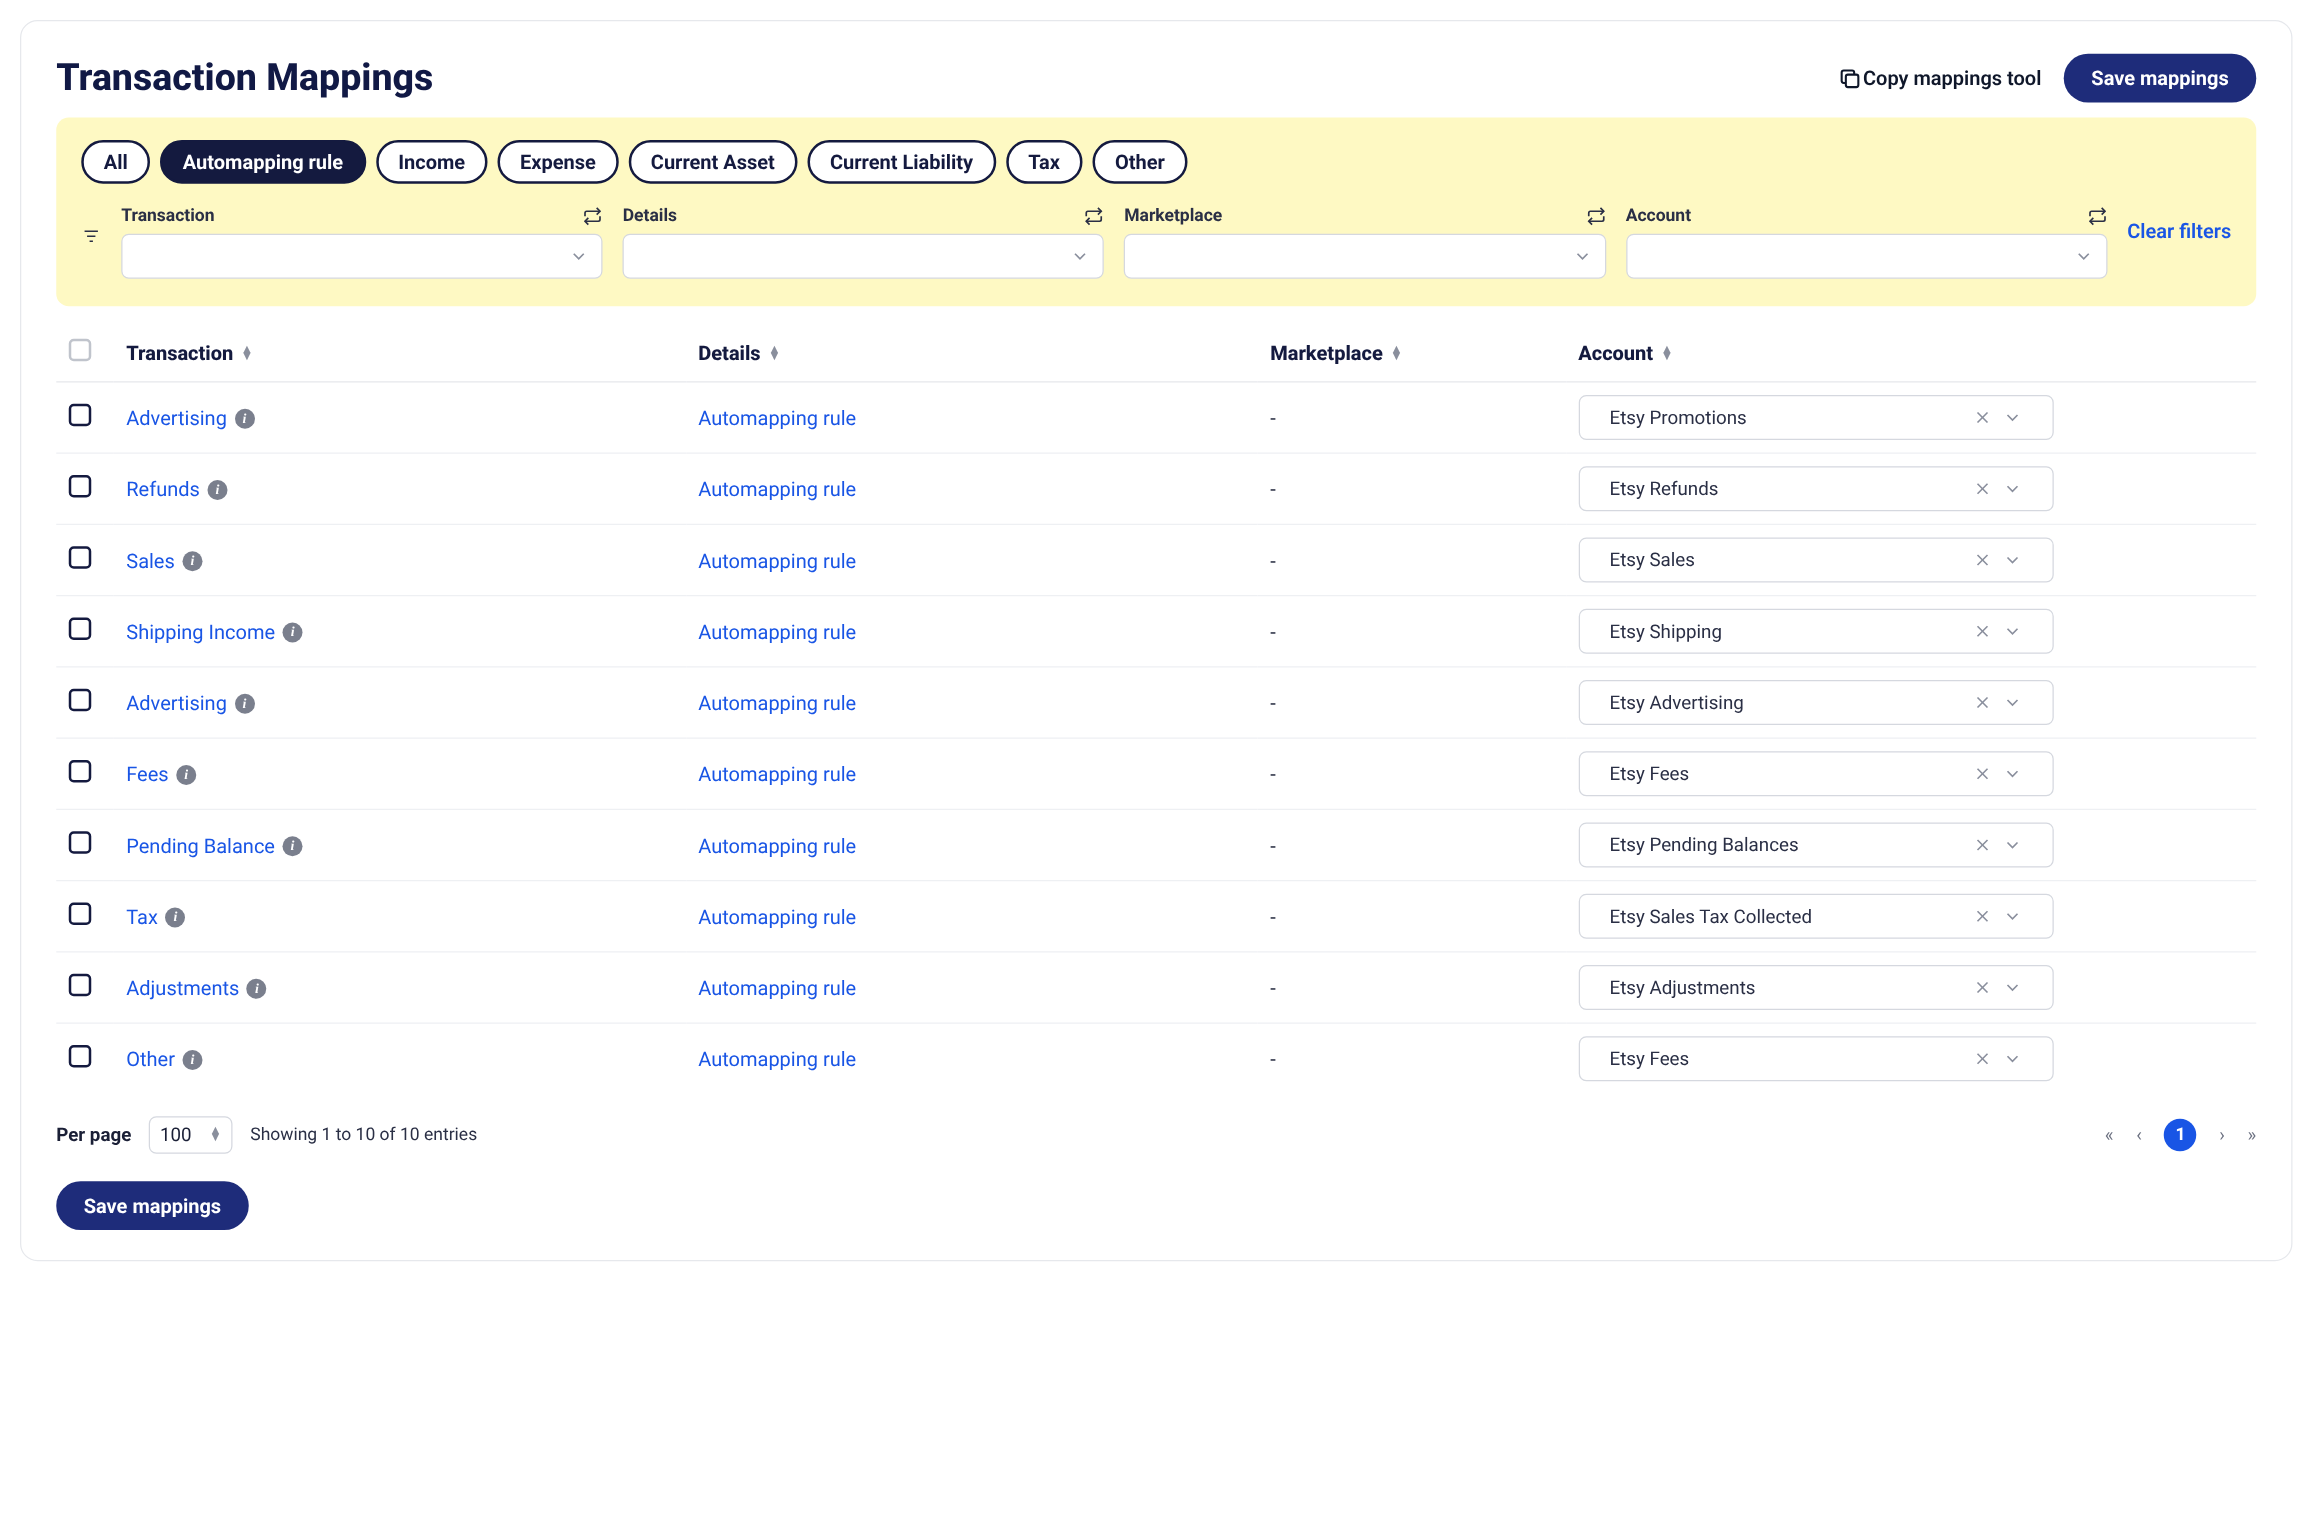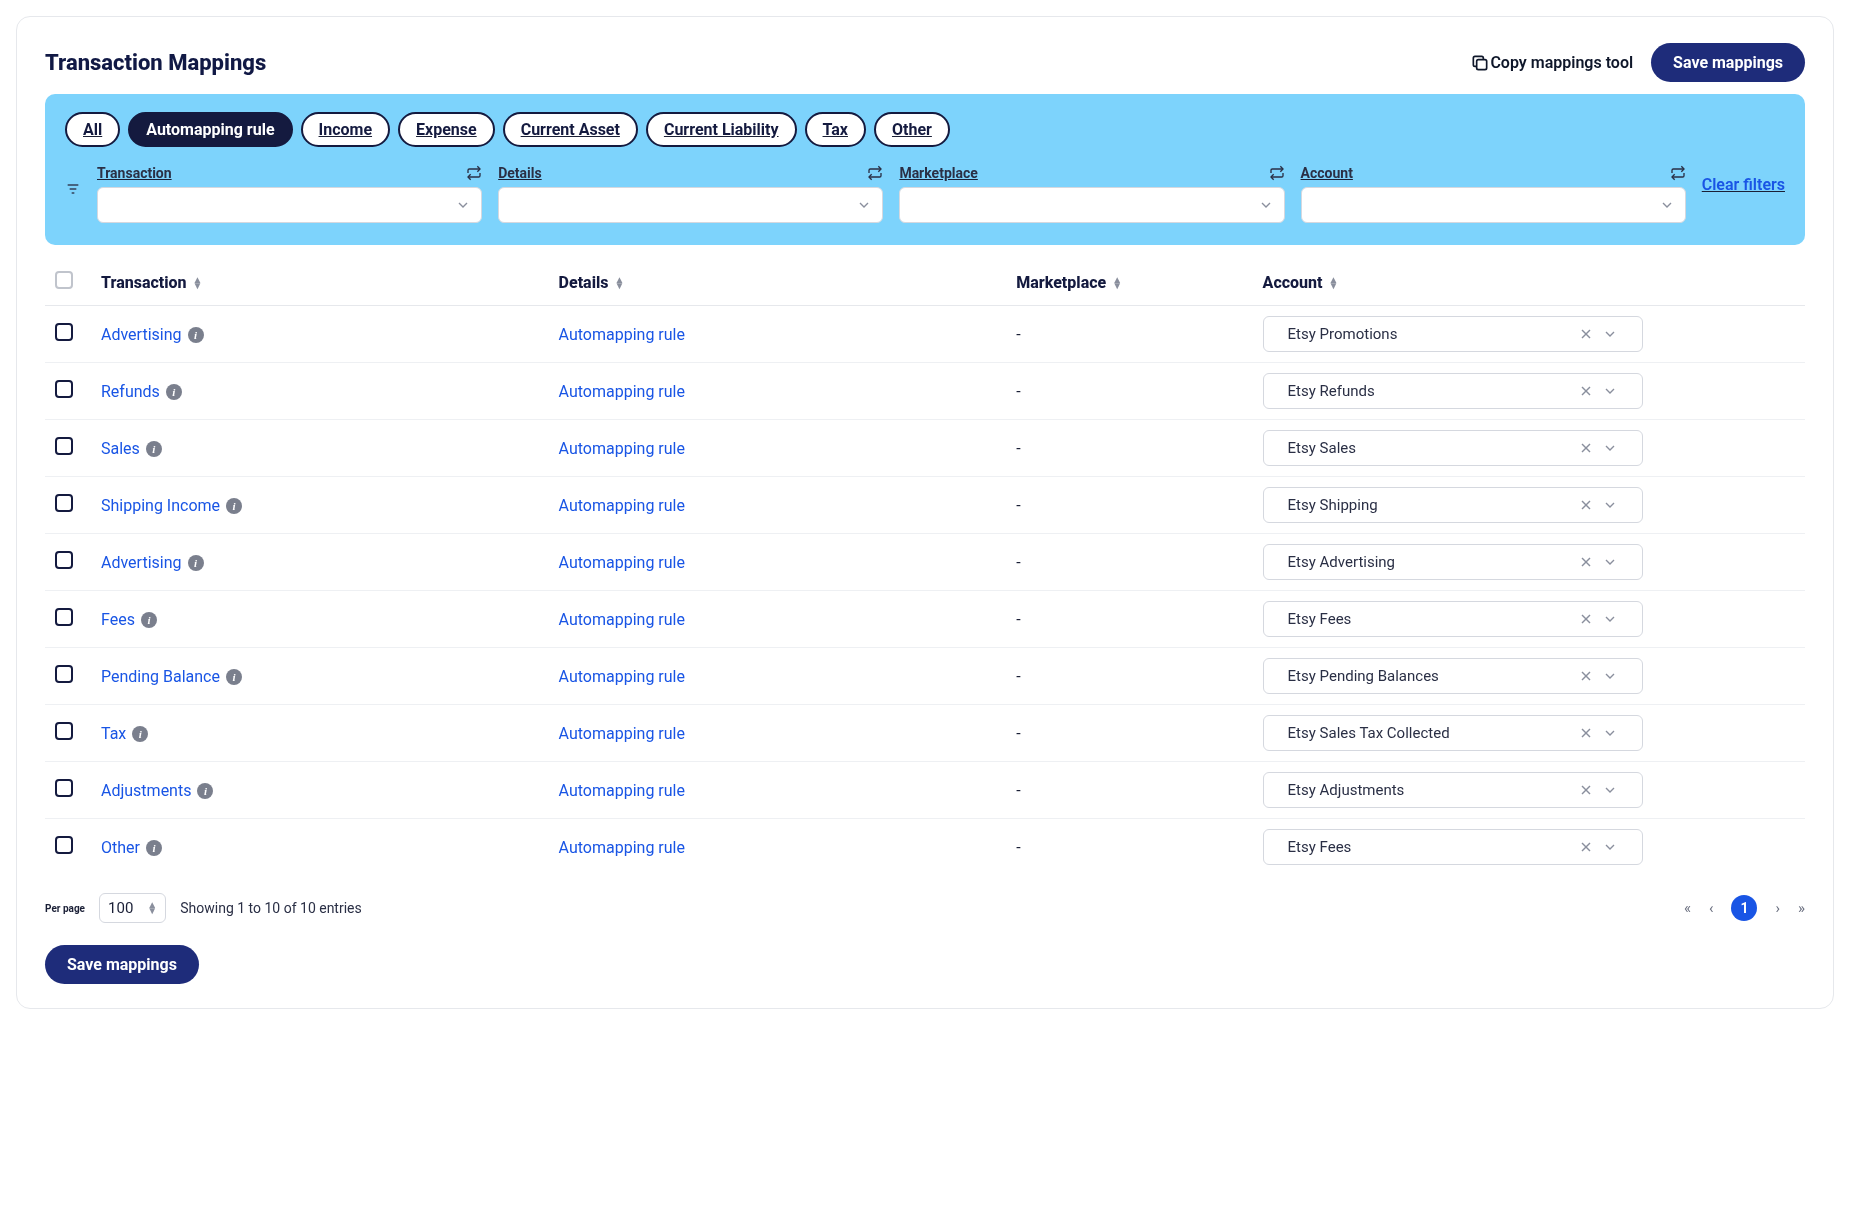--- a/index.html
+++ b/index.html
@@ -1,24 +1,24 @@
 <!DOCTYPE html>
 <html><head>
 <meta charset="utf-8">
 <style>
   * { box-sizing: border-box; font-family: -apple-system, BlinkMacSystemFont, "Segoe UI", Roboto, sans-serif; }
   body { margin:0; padding:16px; background:#fff; color:#1a1f36; }
   .card { border:1px solid #e6e8ec; border-radius:14px; padding:26px 28px 24px; }
   .head-row { display:flex; align-items:center; justify-content:space-between; margin-bottom:12px; }
-  h1 { font-size:22px; font-weight:800; margin:0; color:#111945; }
+  h1 { font-size:30px; font-weight:800; margin:0; color:#111945; }
   .head-actions { display:flex; align-items:center; gap:18px; }
   .copy-tool { display:flex; align-items:flex-start; gap:0; color:#0f172a; font-weight:600; cursor:pointer; }
   .copy-tool svg { width:20px; height:20px; }
   .btn-primary { background:#1e2c7a; color:#fff; border:none; border-radius:999px; padding:10px 22px; font-size:16px; font-weight:700; cursor:pointer; }
-  .filter-panel { background:#7dd3fc; border-radius:10px; padding:18px 20px 22px; margin-top:10px;text-decoration:underline; }
+  .filter-panel { background:#fef9c3; border-radius:10px; padding:18px 20px 22px; margin-top:10px; }
   .pill-row { display:flex; gap:8px; flex-wrap:wrap; }
   .pill { border:2px solid #141a3f; background:#fff; color:#141a3f; border-radius:999px; padding:6px 16px; font-size:16px; font-weight:700; cursor:pointer; }
   .pill.active { background:#141a3f; color:#fff; }
   .filter-row { display:flex; align-items:flex-end; gap:16px; margin-top:18px; }
   .filter-col { display:flex; flex-direction:column; gap:6px; flex:1; }
   .filter-head { display:flex; justify-content:space-between; align-items:center; font-size:14px; font-weight:700; color:#2a2f45; }
   .filter-head .icons { display:flex; gap:6px; color:#2a2f45; }
   .icn { width:16px; height:16px; display:inline-block; }
   .dropdown { background:#fff; border:1px solid #d5d8df; border-radius:6px; height:36px; display:flex; align-items:center; justify-content:flex-end; padding:0 10px; color:#8a8f9d; cursor:pointer; }
   .clear-link { color:#1955e5; font-weight:600; cursor:pointer; white-space:nowrap; align-self:center; margin-bottom:20px; }
@@ -372,21 +372,21 @@
                 </svg>
               </span>
             </div>
           </td>
         </tr>
       </tbody>
   </table>
 
   <div class="footer">
     <div class="foot-left">
-      <span style="font-weight:700;font-size:10px;">Per page</span>
+      <span style="font-weight:700;font-size:15px;">Per page</span>
       <div class="perpage-sel">
         <span>100</span>
         <span class="sort">▲<br>▼</span>
       </div>
       <span class="entries">Showing 1 to 10 of 10 entries</span>
     </div>
     <div class="pager">
       <span>«</span>
       <span>‹</span>
       <span class="page-cur">1</span>

